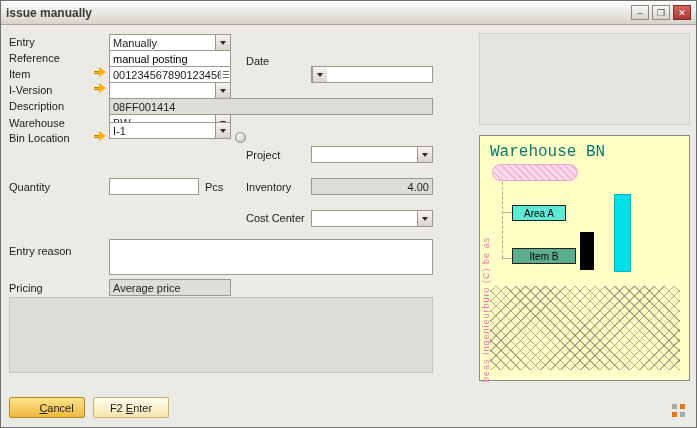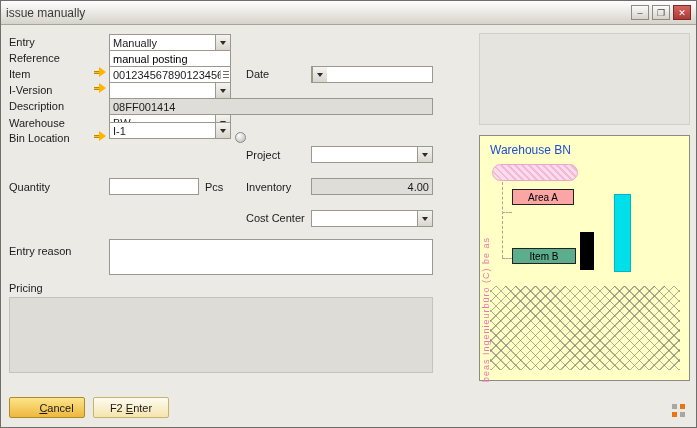--- a/index.html
+++ b/index.html
@@ -13,21 +13,21 @@
     font-size: 11px; color: #1b1b1b;
     overflow: hidden;
   }
   
   .titlebar {
     position:absolute; left:0; top:0; right:0; height:24px;
     background: linear-gradient(#fefefe, #d7d3cb);
     border-bottom: 1px solid #a8a49c;
     display:flex; align-items:center; padding:0 5px;
   }
-  .titlebar .title { flex:1; font-size:12px; font-weight:normal; color:#3a3a38; }
+  .titlebar .title { flex:1; font-size:12px; font-weight:bold; color:#3a3a38; }
   .win-btn {
     width:18px; height:15px; margin-left:3px;
     border:1px solid #8e8b85; background:linear-gradient(#fbfbfb,#d6d3cc);
     display:flex; align-items:center; justify-content:center;
     font-size:9px; color:#444; cursor:default;
   }
   .win-btn.close { background:linear-gradient(#d66560,#a93a36); color:#fff; border-color:#7c2926; }
   
   .lbl { position:absolute; left:8px; white-space:nowrap; }
   .lbl.r { left:245px; }
@@ -60,21 +60,21 @@
     position:absolute; width:11px; height:11px; border-radius:50%;
     border:1px solid #8a8a8a; background:radial-gradient(circle at 35% 30%, #fdfdfd, #b9b7b2);
   }
   .mini-list { width:9px; height:9px; border-left:1px solid #b9b6ae; display:flex; flex-direction:column; justify-content:center; gap:2px; padding-left:2px; }
   .mini-list i { display:block; height:1px; background:#6f6d68; }
   
   .gray-box { position:absolute; background:#e6e4df; border:1px solid #d2cfc8; }
   .big-gray { position:absolute; background:#dedcd6; border:1px solid #c6c3bb; }
   
   .map { position:absolute; left:478px; top:134px; width:211px; height:246px; background:#ffffc6; border:1px solid #8b8b86; }
-  .map .map-title { position:absolute; left:10px; top:7px; font-size:12px; color:#1d4ed8; }
+  .map .map-title { position:absolute; left:10px; top:7px; font-size:16px; color:#0f766e;font-family:Liberation Mono, monospace; }
   .capsule {
     position:absolute; left:12px; top:28px; width:86px; height:17px; border-radius:9px;
     background: repeating-linear-gradient(45deg, #f4b9d6 0 2px, #fbdcec 2px 5px);
     border:1px solid #eba8c8;
   }
   .dash { position:absolute; }
   .dash.v { border-left:1px dashed #a9a79a; }
   .dash.h { border-top:1px dashed #a9a79a; }
   .bin-box {
     position:absolute; height:16px; border:1px solid #222;
@@ -126,21 +126,21 @@
   <span class="lbl" style="top:51px">Reference</span>
   <span class="lbl" style="top:67px">Item</span>
   <span class="lbl" style="top:83px">I-Version</span>
   <span class="lbl" style="top:99px">Description</span>
   <span class="lbl" style="top:116px">Warehouse</span>
   <span class="lbl" style="top:131px">Bin Location</span>
   <span class="lbl" style="top:180px">Quantity</span>
   <span class="lbl" style="top:244px">Entry reason</span>
   <span class="lbl" style="top:281px">Pricing</span>
 
-  <span class="lbl r" style="top:67px">Date</span>
+  <span class="lbl r" style="top:54px">Date</span>
   <span class="lbl r" style="top:148px">Project</span>
   <span class="lbl r" style="top:180px">Inventory</span>
   <span class="lbl r" style="top:211px">Cost Center</span>
 
   <span class="link" style="left:93px; top:66px">
       <i class="tail"></i>
       <i class="head"></i>
     </span>
   <span class="link" style="left:93px; top:82px">
       <i class="tail"></i>
@@ -217,32 +217,35 @@
 
   <div class="field combo" style="left:310px; top:209px; width:122px">
     <span class="txt"></span>
     <span class="cbtn">
         <i class="tri"></i>
       </span>
   </div>
 
   <textarea class="area" style="left: 108px; top: 238px; width: 324px; height: 36px;"></textarea>
 
+  <div class="field ro" style="left:108px; top:278px; width:122px">
+    <span>Average price</span>
+  </div>
 
   <div class="big-gray" style="left:8px; top:296px; width:424px; height:76px"></div>
 
   <div class="gray-box" style="left:478px; top:32px; width:211px; height:92px"></div>
 
   <div class="map">
     <span class="map-title">Warehouse BN</span>
     <div class="capsule"></div>
     <i class="dash v" style="left:22px; top:46px; height:76px"></i>
     <i class="dash h" style="left:22px; top:76px; width:10px"></i>
     <i class="dash h" style="left:22px; top:122px; width:10px"></i>
-    <div class="bin-box" style="left:32px; top:53px; width:62px; background:#fca5a5">
+    <div class="bin-box" style="left:32px; top:69px; width:54px; background:#5eead4">
       <span>Area A</span>
     </div>
     <div class="bin-box" style="left:32px; top:112px; width:64px; background:#5cad8c">
       <span>Item B</span>
     </div>
     <div class="black-rect"></div>
     <div class="cyan-rect"></div>
     <div class="hatch"></div>
     <span class="watermark">beas Ingenieurbüro (C) be as</span>
   </div>

